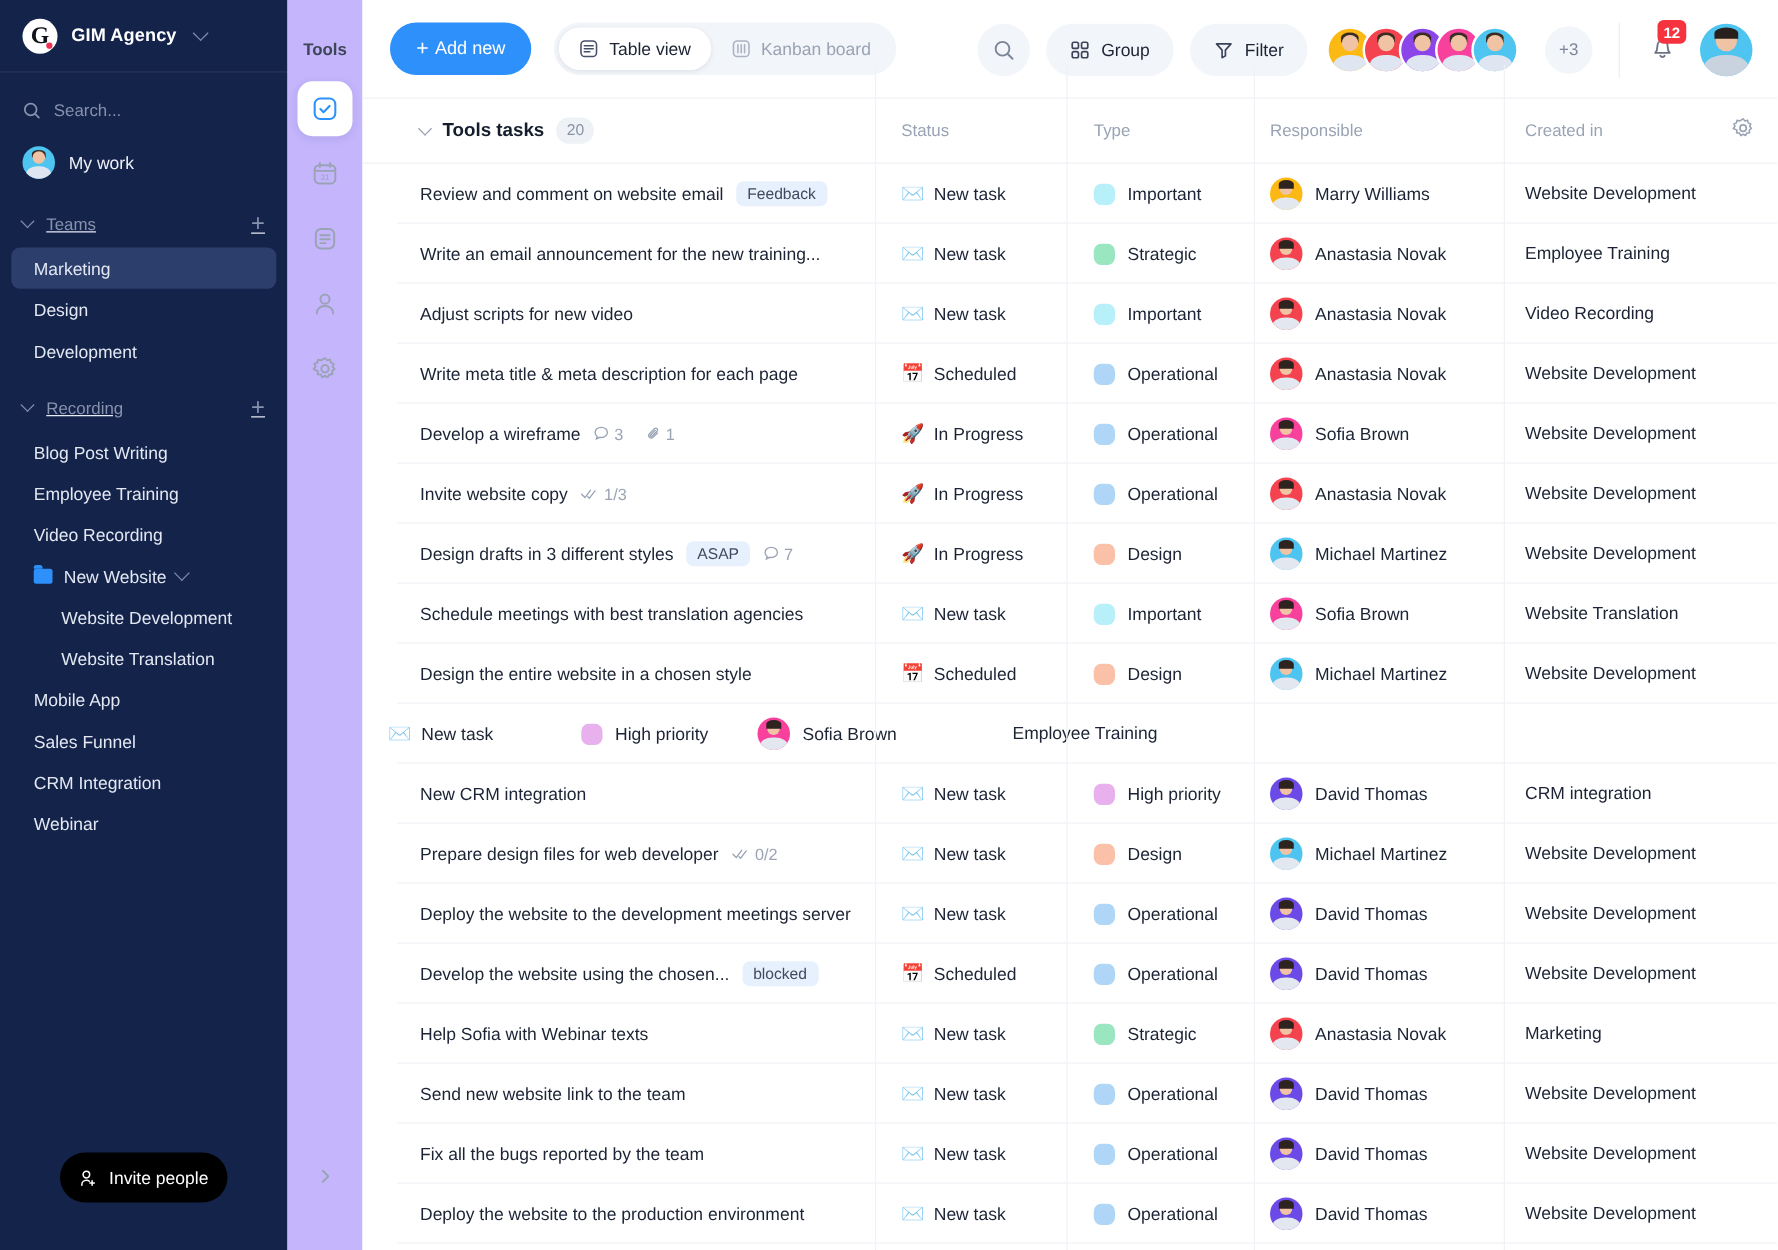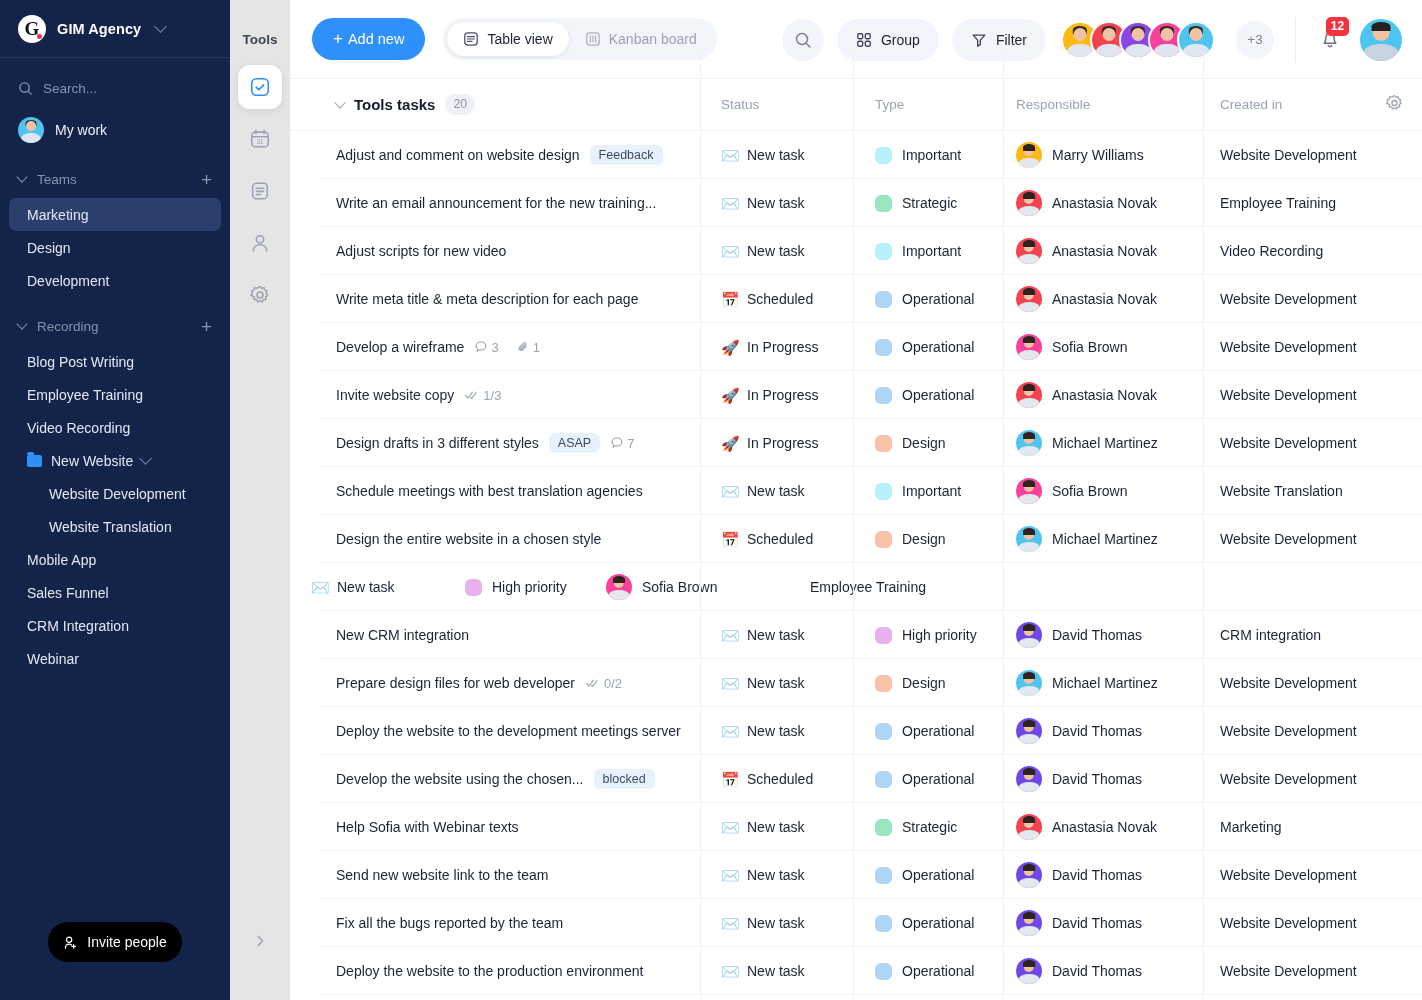--- a/index.html
+++ b/index.html
@@ -55,21 +55,21 @@
   .av {
     width: 26px; height: 26px; border-radius: 50%; flex: 0 0 26px;
     position: relative; overflow: hidden;
   }
   .av .head { position:absolute; left:50%; top:17%; width:38%; height:38%; border-radius:50%; transform:translateX(-50%); background:#f0c3a4; }
   .av .body { position:absolute; left:50%; bottom:-14%; width:78%; height:52%; border-radius:46% 46% 0 0; transform:translateX(-50%); background:#dfe6f2; }
   .av .hair { position:absolute; left:50%; top:10%; width:42%; height:23%; border-radius:50% 50% 0 0; transform:translateX(-50%); background:#3a2b25; }
 
   .sect-head {
     display: flex; align-items: center; padding: 0 18px;
-    height: 38px; margin-top: 10px; cursor: pointer;
+    height: 38px; margin-top: 10px; cursor: pointer; text-decoration: underline;
   }
   .sect-head .cv {
     width: 8px; height: 8px; border-right: 1.6px solid #7e8cad;
     border-bottom: 1.6px solid #7e8cad; transform: rotate(45deg);
     margin-right: 11px; margin-top: -4px;
   }
   .sect-head .t { font-size: 13.5px; color: #8792ad; flex: 1; }
   .plus { font-size: 19px; color: #8792ad; line-height: 1; cursor: pointer; }
   .nav-item {
     height: 33px; display: flex; align-items: center;
@@ -89,21 +89,21 @@
   .invite-wrap { position: absolute; left: 0; bottom: 38px; width: 100%; padding: 0 48px; }
   .invite {
     display: flex; align-items: center; justify-content: center; gap: 9px;
     height: 40px; border-radius: 22px; background: #000000;
     font-size: 14px; color: #fff; cursor: pointer;
   }
 
   
   .rail {
     width: 60px; flex: 0 0 60px; height: 1000px;
-    background: #e5e5e5; position: relative;
+    background: #c4b5fd; position: relative;
     display: flex; flex-direction: column; align-items: center;
   }
   .rail-title {
     font-size: 13.5px; color: #3d4657; font-weight: bold;
     margin-top: 32px; margin-bottom: 18px;
   }
   .rail-btn {
     width: 44px; height: 44px; border-radius: 12px;
     display: flex; align-items: center; justify-content: center;
     margin-bottom: 8px; cursor: pointer;
@@ -472,21 +472,21 @@
         <svg width="19" height="19" viewBox="0 0 24 24">
           <circle cx="12" cy="12" r="3.2" fill="none" stroke="#9aa3b4" stroke-width="1.7"></circle>
           <path d="M12 2.6l1.8 2.1 2.7-.7.6 2.7 2.6 1-1.1 2.5 1.8 2.1-2.2 1.7.3 2.8-2.8.2-1.3 2.5-2.4-1.3-2.4 1.3-1.3-2.5-2.8-.2.3-2.8L2 12.3l1.8-2.1-1.1-2.5 2.6-1 .6-2.7 2.7.7z" fill="none" stroke="#9aa3b4" stroke-width="1.6" stroke-linejoin="round"></path>
         </svg>
       </div>
     </div>
 
     <div class="rows" id="table-rows">
         <div class="row">
           <div class="c-name">
-            <span class="nm">Adjust and comment on website design</span>
+            <span class="nm">Review and comment on website email</span>
             <span class="tag">Feedback</span>
           </div>
           <div class="c-status">
             <span class="emoji">✉️</span>
             <span class="cell-txt">New task</span>
           </div>
           <div class="c-type">
             <span class="swatch" style="background: rgb(184, 240, 250);"></span>
             <span class="cell-txt">Important</span>
           </div>

